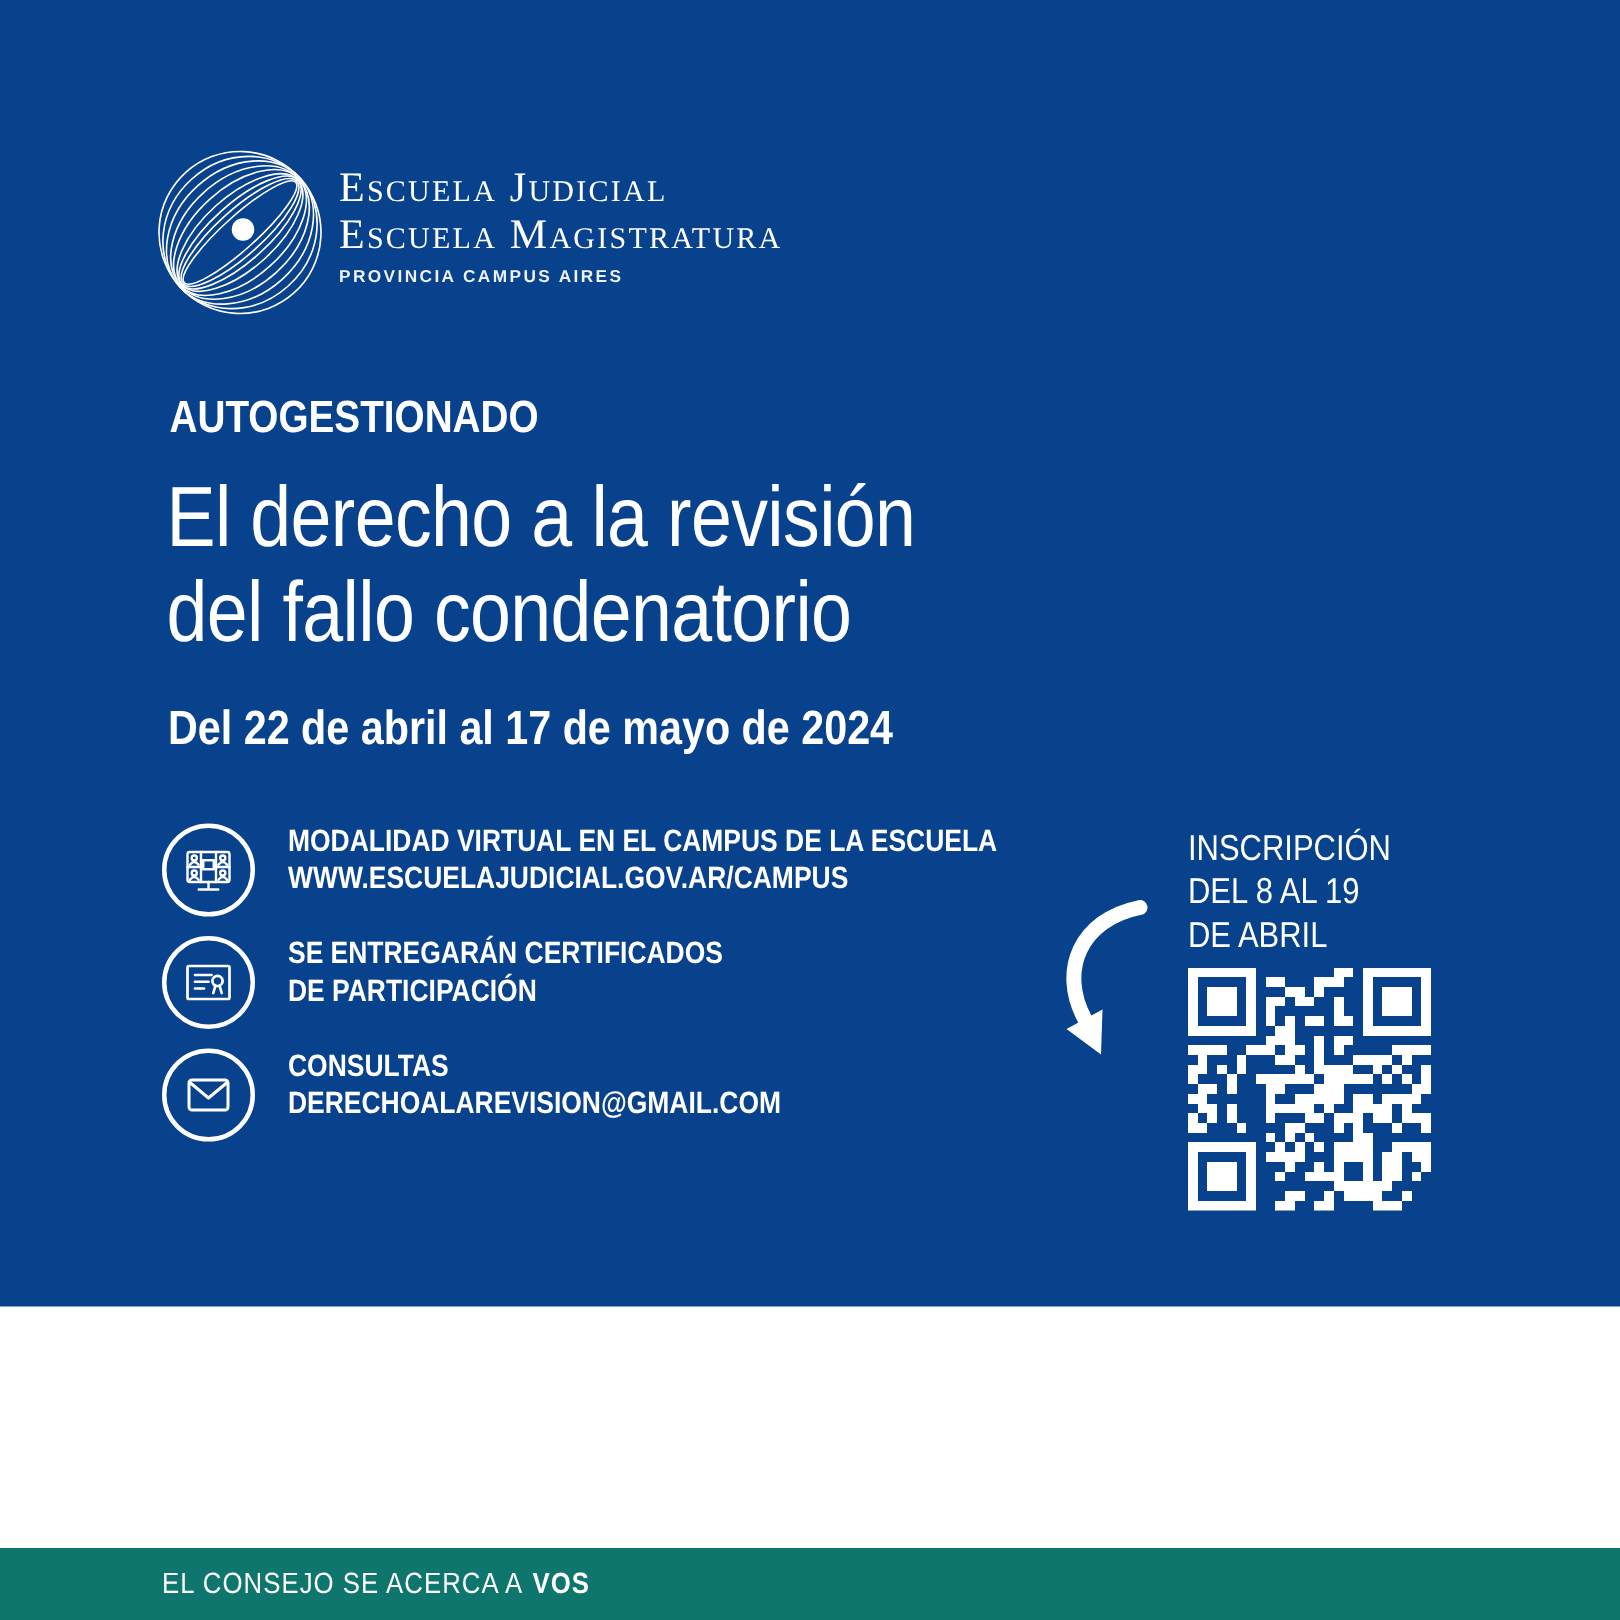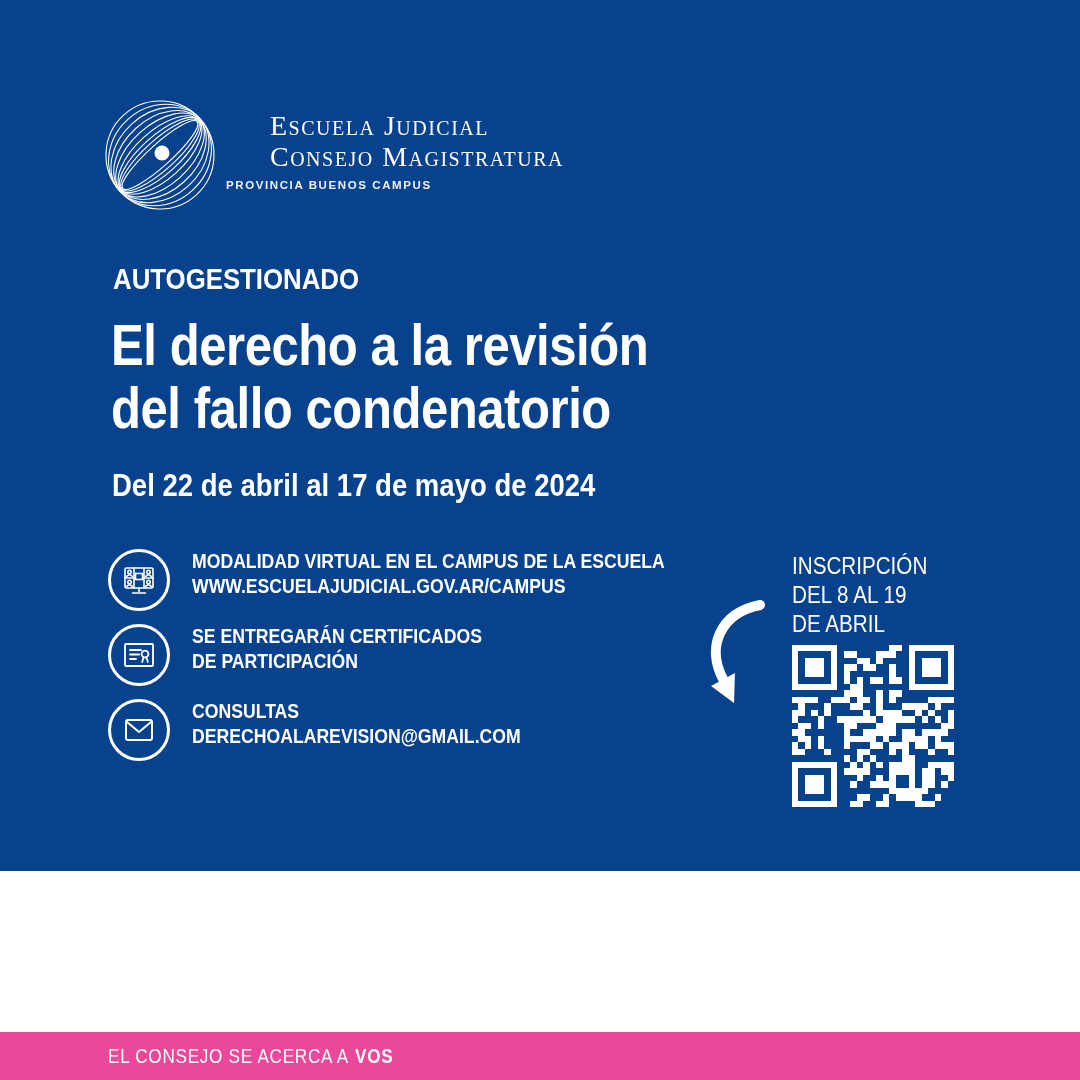--- a/index.html
+++ b/index.html
@@ -8,46 +8,46 @@
     background:#08428d;font-family:"Liberation Sans",sans-serif;
     -webkit-font-smoothing:antialiased;
   }
   .abs{position:absolute;}
   .white{color:#fff;}
   .cond{transform:scaleX(.86);transform-origin:left center;white-space:nowrap;}
 
   
   .brand-text{left:226px;top:110px;}
   .brand-l1,.brand-l2{font-family:"Liberation Serif",serif;font-variant:small-caps;
-    color:#fff;font-size:28px;line-height:31px;letter-spacing:1.5px;margin-left:44px;}
+    color:#fff;font-size:28px;line-height:31px;letter-spacing:1.5px;}
   .brand-l3{font-size:11.5px;font-weight:bold;letter-spacing:1.6px;color:#eef2f8;margin-top:7px;}
 
   
   .badge{left:113px;top:262px;font-size:30px;font-weight:bold;}
-  .title{left:111px;top:314px;font-size:57px;line-height:63px;font-weight:bold;letter-spacing:-.5px;}
+  .title{left:111px;top:314px;font-size:57px;line-height:63px;font-weight:normal;letter-spacing:-.5px;}
   .dates{left:112px;top:467px;font-size:32px;font-weight:bold;}
 
   
   .items{left:108px;top:549px;}
   .item{display:flex;align-items:flex-start;margin-bottom:13px;}
   .icon-circle{width:56px;height:56px;border:3px solid #fff;border-radius:50%;
     display:flex;align-items:center;justify-content:center;flex:none;}
   .item-text{margin-left:22px;color:#fff;font-weight:bold;font-size:20.5px;line-height:24.5px;
     transform:scaleX(.86);transform-origin:left center;white-space:nowrap;}
 
   
   .inscription{left:792px;top:551px;font-size:24px;line-height:29px;font-weight:normal;}
   .arrow{left:704px;top:597px;}
   .qr{left:792px;top:645px;width:162px;height:162px;}
 
   
   .band{left:0;top:871px;width:1080px;height:161px;background:#fff;}
 
   
-  .footer{left:0;top:1032px;width:1080px;height:48px;background:#ec4899;}
+  .footer{left:0;top:1032px;width:1080px;height:48px;background:#0f766e;}
   .footer-text{left:108px;top:0;height:48px;line-height:48px;color:#fff;font-size:19.5px;
     letter-spacing:.8px;transform:scaleX(.88);transform-origin:left center;white-space:nowrap;}
   .footer-text b{margin-left:7px;}
 </style>
 </head>
 <body>
 
 <div class="canvas">
 
   <svg class="abs" style="left:101px;top:96px;" width="118" height="118" viewBox="-59 -59 118 118">
@@ -59,22 +59,22 @@
         <ellipse rx="53" ry="30"></ellipse>
         <ellipse rx="52" ry="24"></ellipse>
       <ellipse rx="52" ry="19"></ellipse>
         <ellipse rx="51" ry="15"></ellipse>
         <ellipse rx="50" ry="11"></ellipse>
     </g>
     <circle cx="2" cy="-2" r="7.5" fill="#fff"></circle>
   </svg>
   <div class="abs brand-text">
     <div class="brand-l1">Escuela Judicial</div>
-    <div class="brand-l2">Consejo Magistratura</div>
-    <div class="brand-l3">PROVINCIA BUENOS CAMPUS</div>
+    <div class="brand-l2">Escuela Magistratura</div>
+    <div class="brand-l3">PROVINCIA CAMPUS AIRES</div>
   </div>
 
   <div class="abs white cond badge">AUTOGESTIONADO</div>
   <div class="abs white title">
     <div class="cond">El derecho a la revisión</div>
     <div class="cond">del fallo condenatorio</div>
   </div>
   <div class="abs white cond dates">Del 22 de abril al 17 de mayo de 2024</div>
 
   <div class="abs items">

